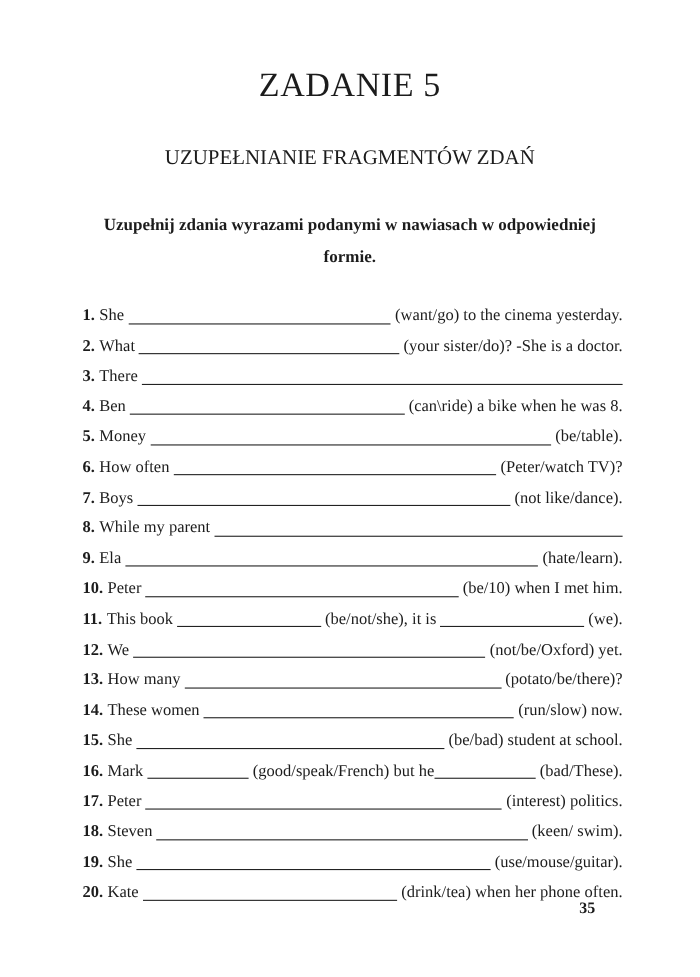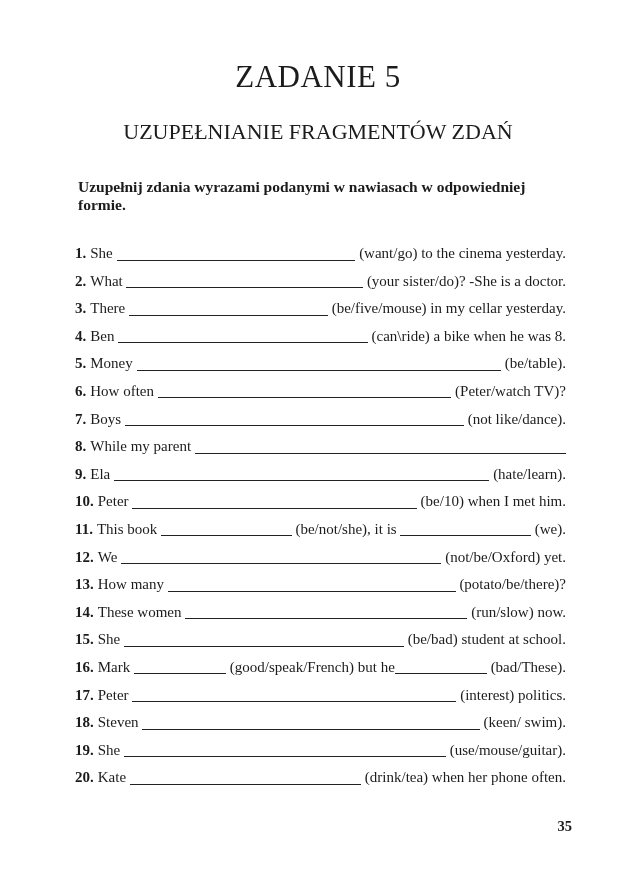--- a/index.html
+++ b/index.html
@@ -15,32 +15,33 @@
   }
   .title {
     margin-top: 58px;
     font-size: 31px;
     line-height: 37px;
     font-weight: normal;
     text-align: center;
     letter-spacing: 0.5px;
   }
   .subtitle {
-    margin-top: 24px;
-    font-size: 22px;
+    margin-top: 36px;
+    font-size: 19px;
     line-height: 25px;
     font-weight: normal;
     text-align: center;
   }
   .instruction {
     margin: 34px auto 16px auto;
     width: 480px;
     font-size: 15.5px;
-    line-height: 18px;
+    line-height: 29px;
     font-weight: bold;
+    text-align: center;
   }
   .items {
     margin: 30px 70px 0 75px;
     display: flex;
     flex-direction: column;
     gap: 8.6px;
   }
   .row {
     display: flex;
     align-items: stretch;
@@ -63,36 +64,36 @@
     content: "";
     position: absolute;
     left: 0;
     right: 0;
     bottom: 2.5px;
     border-bottom: 1.5px solid #222222;
   }
   .page-number {
     position: absolute;
     top: 818px;
-    right: 64px;
+    right: 95px;
     font-size: 14.5px;
     font-weight: bold;
   }
 </style>
 </head>
 <body>
 
 <div class="page">
   <h1 class="title">ZADANIE 5</h1>
   <h2 class="subtitle">UZUPEŁNIANIE FRAGMENTÓW ZDAŃ</h2>
   <p class="instruction">Uzupełnij zdania wyrazami podanymi w nawiasach w odpowiedniej formie.</p>
   <div class="items">
       <div class="row"><span class="num">1.</span><span class="txt">She </span><span class="blank"></span><span class="txt"> (want/go) to the cinema yesterday.</span></div>
       <div class="row"><span class="num">2.</span><span class="txt">What </span><span class="blank"></span><span class="txt"> (your sister/do)? -She is a doctor.</span></div>
-      <div class="row"><span class="num">3.</span><span class="txt">There </span><span class="blank"></span><span class="txt"> (be/five/mouse) in my cellar yesterday.</span></div>
+      <div class="row"><span class="num">3.</span><span class="txt">There </span><span class="blank"></span></div>
       <div class="row"><span class="num">4.</span><span class="txt">Ben </span><span class="blank"></span><span class="txt"> (can\ride) a bike when he was 8.</span></div>
       <div class="row"><span class="num">5.</span><span class="txt">Money </span><span class="blank"></span><span class="txt"> (be/table).</span></div>
       <div class="row"><span class="num">6.</span><span class="txt">How often </span><span class="blank"></span><span class="txt"> (Peter/watch TV)?</span></div>
       <div class="row"><span class="num">7.</span><span class="txt">Boys </span><span class="blank"></span><span class="txt"> (not like/dance).</span></div>
       <div class="row"><span class="num">8.</span><span class="txt">While my parent </span><span class="blank"></span></div>
       <div class="row"><span class="num">9.</span><span class="txt">Ela </span><span class="blank"></span><span class="txt"> (hate/learn).</span></div>
       <div class="row"><span class="num">10.</span><span class="txt">Peter </span><span class="blank"></span><span class="txt"> (be/10) when I met him.</span></div>
       <div class="row"><span class="num">11.</span><span class="txt">This book </span><span class="blank"></span><span class="txt"> (be/not/she), it is </span><span class="blank"></span><span class="txt"> (we).</span></div>
       <div class="row"><span class="num">12.</span><span class="txt">We </span><span class="blank"></span><span class="txt"> (not/be/Oxford) yet.</span></div>
       <div class="row"><span class="num">13.</span><span class="txt">How many </span><span class="blank"></span><span class="txt"> (potato/be/there)?</span></div>

